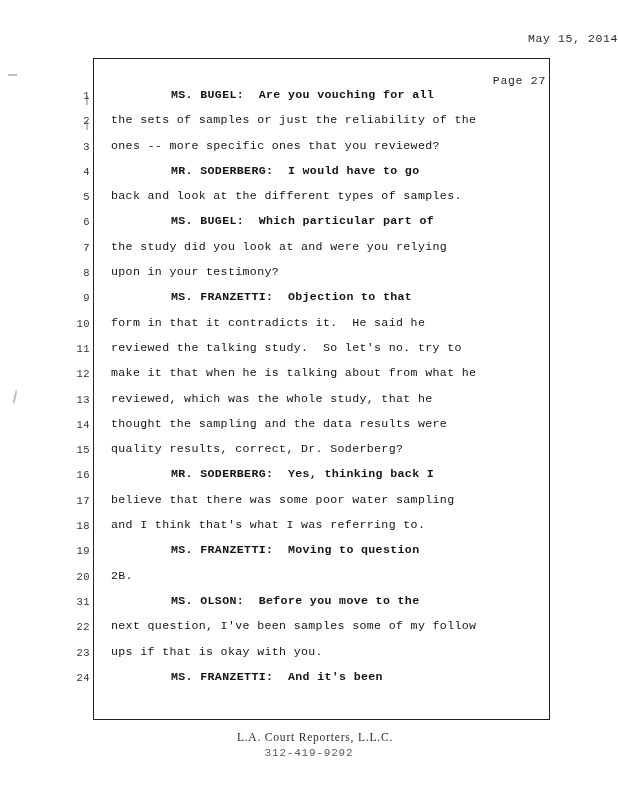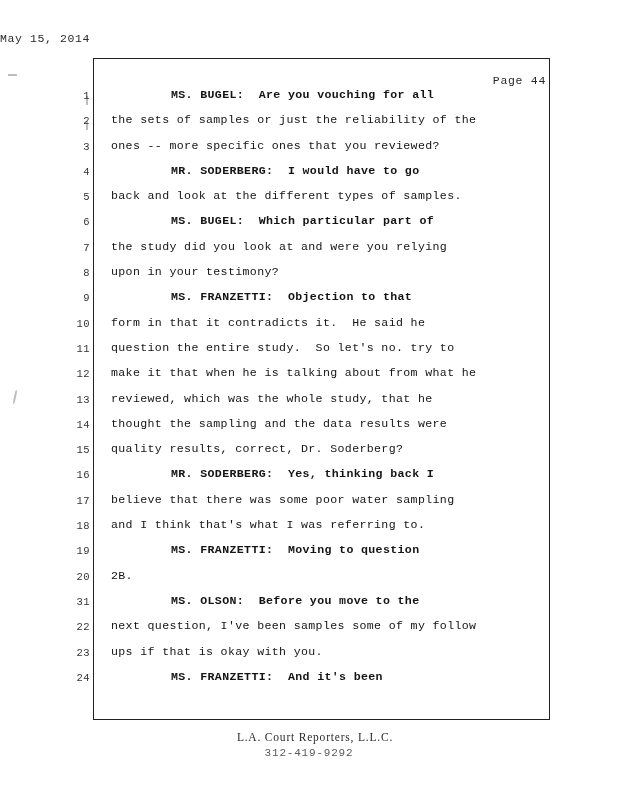--- a/index.html
+++ b/index.html
@@ -20,21 +20,21 @@
     left: 0; top: 0;
     width: 618px;
     height: 800px;
     background: #ffffff;
   }
   .date-header {
     position: absolute;
     top: 32px;
     left: 0;
     width: 618px;
-    text-align: left;
+    text-align: right;
     font-size: 11.5px;
     letter-spacing: 0.6px;
     color: #2a2a2a;
   }
   .frame {
     position: absolute;
     left: 93px;
     top: 58px;
     width: 457px;
     height: 662px;
@@ -124,21 +124,21 @@
 
   <div class="speck s1"></div>
   <div class="speck s2"></div>
   <div class="speck s3"></div>
   <div class="speck s4"></div>
 
   <div class="date-header">May 15, 2014</div>
 
   <div class="frame"></div>
 
-  <div class="page-num">Page 44</div>
+  <div class="page-num">Page 27</div>
 
   <div class="lines">
       <div class="line">
         <span class="lnum">1</span>
         <span class="ltext indent">MS. BUGEL:  Are you vouching for all</span>
       </div>
       <div class="line">
         <span class="lnum">2</span>
         <span class="ltext">the sets of samples or just the reliability of the</span>
       </div>
@@ -169,21 +169,21 @@
       <div class="line">
         <span class="lnum">9</span>
         <span class="ltext indent">MS. FRANZETTI:  Objection to that</span>
       </div>
       <div class="line">
         <span class="lnum">10</span>
         <span class="ltext">form in that it contradicts it.  He said he</span>
       </div>
       <div class="line">
         <span class="lnum">11</span>
-        <span class="ltext">question the entire study.  So let's no. try to</span>
+        <span class="ltext">reviewed the talking study.  So let's no. try to</span>
       </div>
       <div class="line">
         <span class="lnum">12</span>
         <span class="ltext">make it that when he is talking about from what he</span>
       </div>
       <div class="line">
         <span class="lnum">13</span>
         <span class="ltext">reviewed, which was the whole study, that he</span>
       </div>
       <div class="line">

